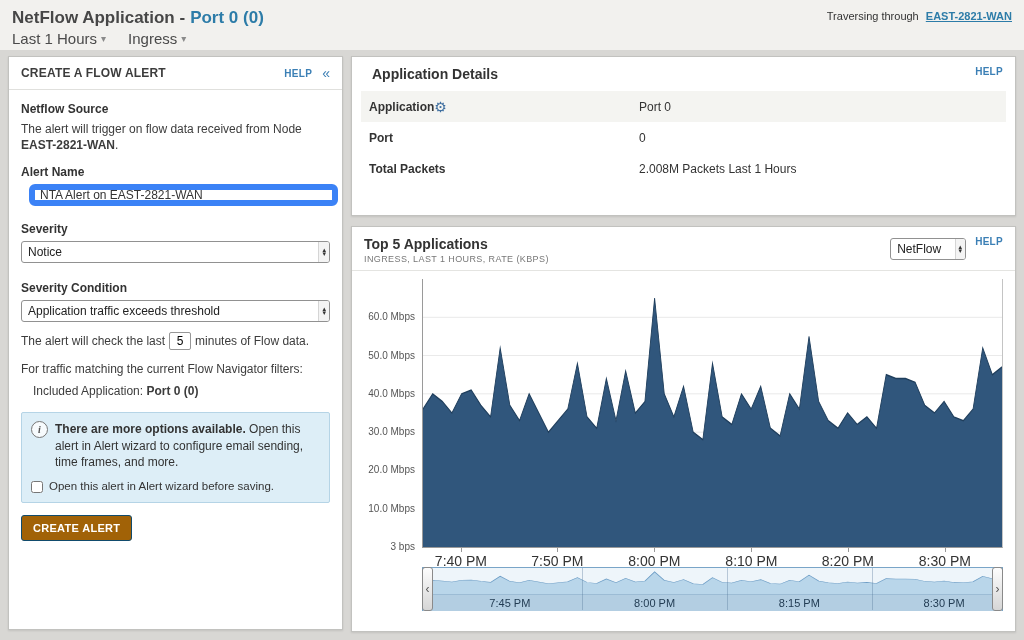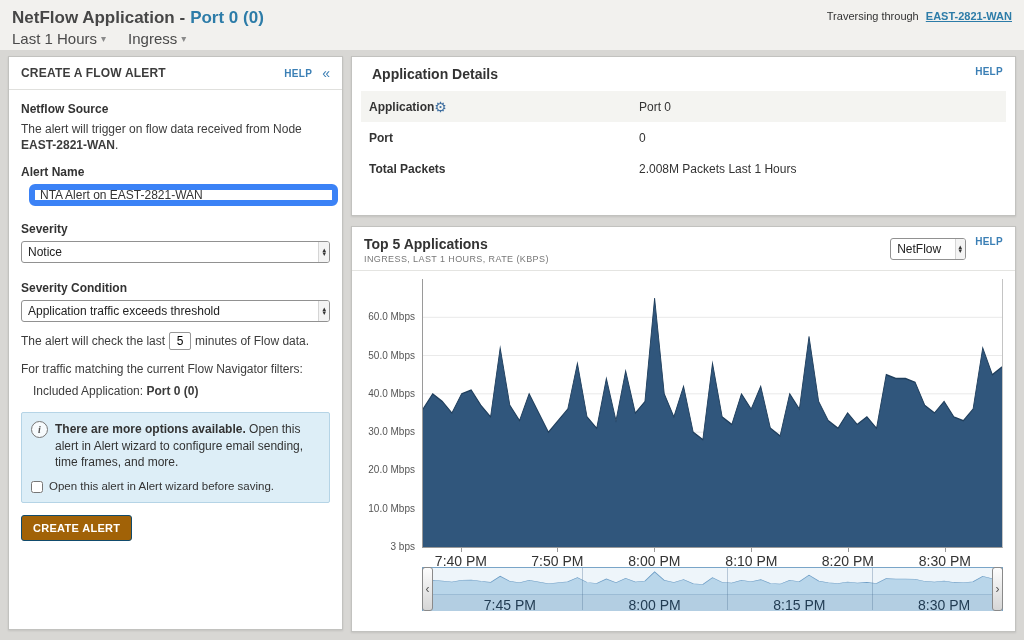--- a/index.html
+++ b/index.html
@@ -75,21 +75,21 @@
   .ylabels{width:58px;position:relative;height:268px;flex:0 0 auto;}
   .ylab{position:absolute;right:7px;font-size:10px;color:#555;white-space:nowrap;}
   .plot{flex:1;position:relative;height:268px;background:#fff;border-left:1px solid #9a9a9a;border-bottom:1px solid #9a9a9a;border-right:1px solid #c4c4c4;}
   .plot svg{position:absolute;left:0;top:0;width:100%;height:100%;display:block;}
   .xaxis{margin-left:58px;position:relative;height:19px;}
   .xtick{position:absolute;top:0;width:1px;height:4px;background:#999;}
   .xlab{position:absolute;top:5px;transform:translateX(-50%);font-size:14px;color:#333;white-space:nowrap;}
   .brush{margin-left:58px;position:relative;border:1px solid #79a5c8;background:#eef5fa;height:44px;box-sizing:border-box;}
   .brush svg{display:block;width:100%;height:26px;}
   .brush-band{position:relative;height:16px;background:#b3cee2;border-top:1px solid #9cbcd5;}
-  .blab{position:absolute;top:2px;transform:translateX(-50%);font-size:14px;color:#223c53;white-space:nowrap;}
+  .blab{position:absolute;top:2px;transform:translateX(-50%);font-size:11px;color:#223c53;white-space:nowrap;}
   .brush-div{position:absolute;top:0;bottom:0;width:1px;background:rgba(80,115,150,.35);}
   .brush-handle{position:absolute;top:-1px;bottom:-1px;width:11px;background:linear-gradient(#fdfdfd,#d6d6d6);border:1px solid #8a8a8a;border-radius:3px;display:flex;align-items:center;justify-content:center;font-size:12px;color:#555;cursor:ew-resize;box-sizing:border-box;}
   .brush-handle.left{left:-1px;}
   .brush-handle.right{right:-1px;}
 </style>
 </head>
 <body>
 
 <div class="stage">
 

